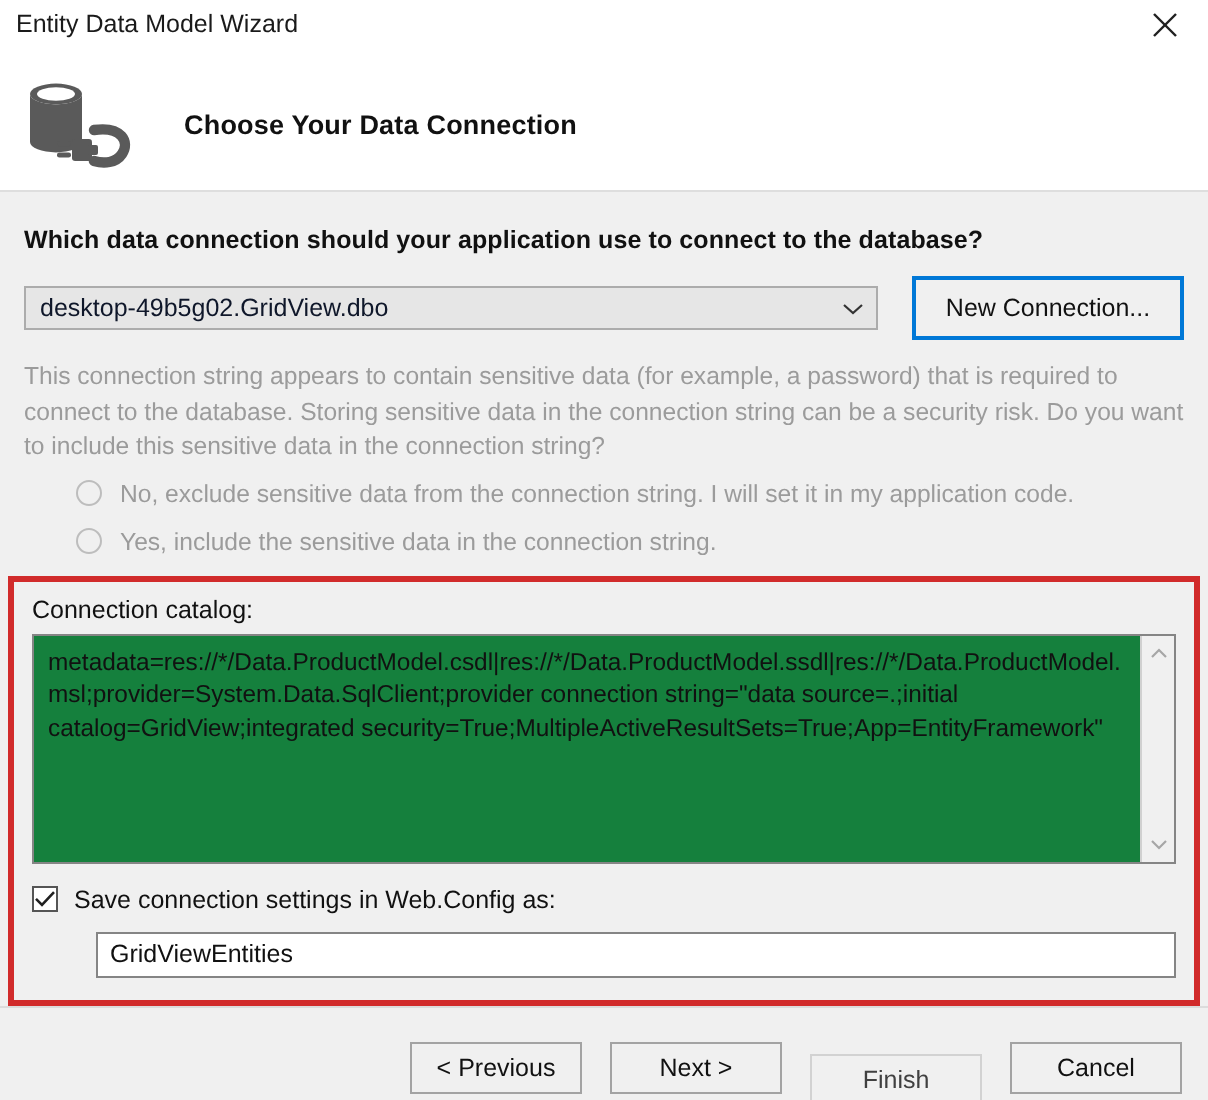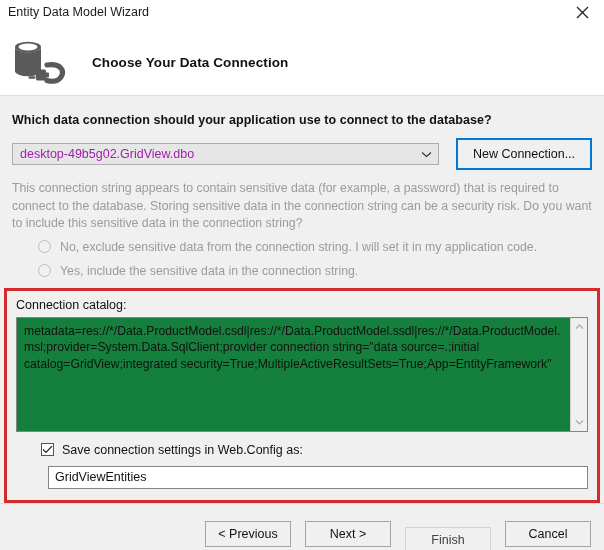--- a/index.html
+++ b/index.html
@@ -108,21 +108,21 @@
     width: 427px;
     height: 22px;
     background: #e6e6e6;
     border: 1px solid #acacac;
     box-sizing: border-box;
     display: flex;
     align-items: center;
     justify-content: space-between;
     padding: 0 6px 0 7px;
     font-size: 12.5px;
-    color: #a21caf;
+    color: #0f172a;
     cursor: default;
   }
   .combo .chev { color: #333; font-size: 10px; line-height: 1; }
   .combo .chev svg { display:block; }
 
   .new-conn-btn {
     margin-left: 17px;
     width: 148px;
     height: 32px;
     box-sizing: border-box;
@@ -224,21 +224,20 @@
     justify-content: center;
     width: 100%;
     cursor: default;
   }
   .vscroll .arrow svg { display:block; }
 
   .check-row {
     display: flex;
     margin-top: 11px;
     cursor: default;
-    margin-left: 25px;
   }
   .check-mark {
     width: 13px;
     height: 13px;
     border: 1px solid #555;
     background: #ffffff;
     margin-right: 8px;
     flex: 0 0 auto;
     box-sizing: border-box;
     display: flex;

